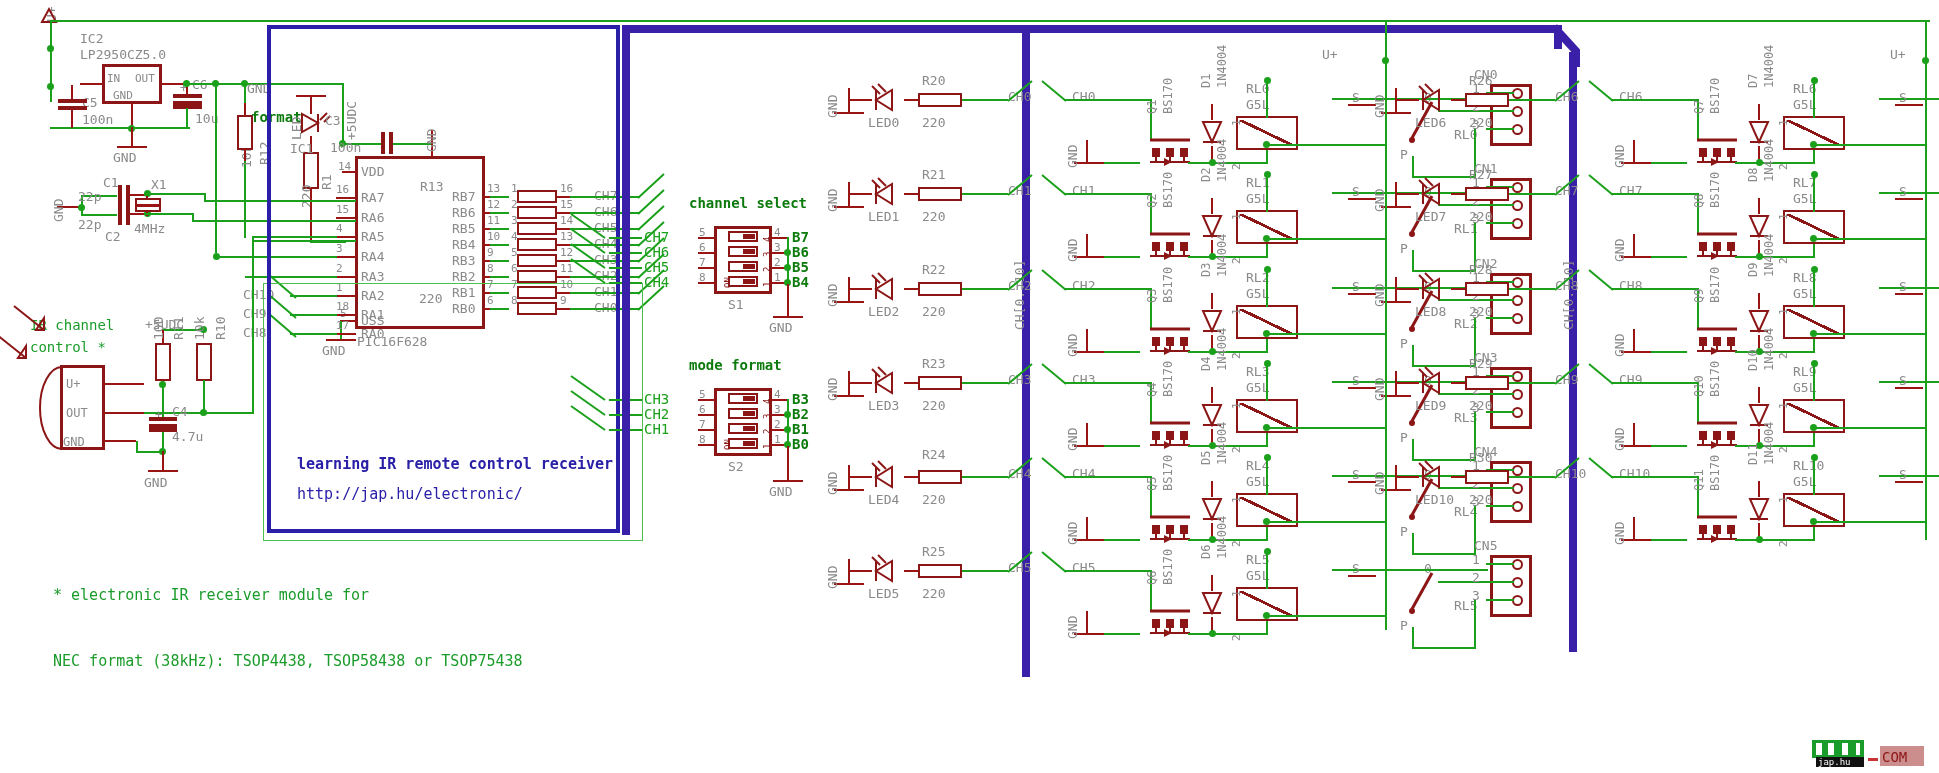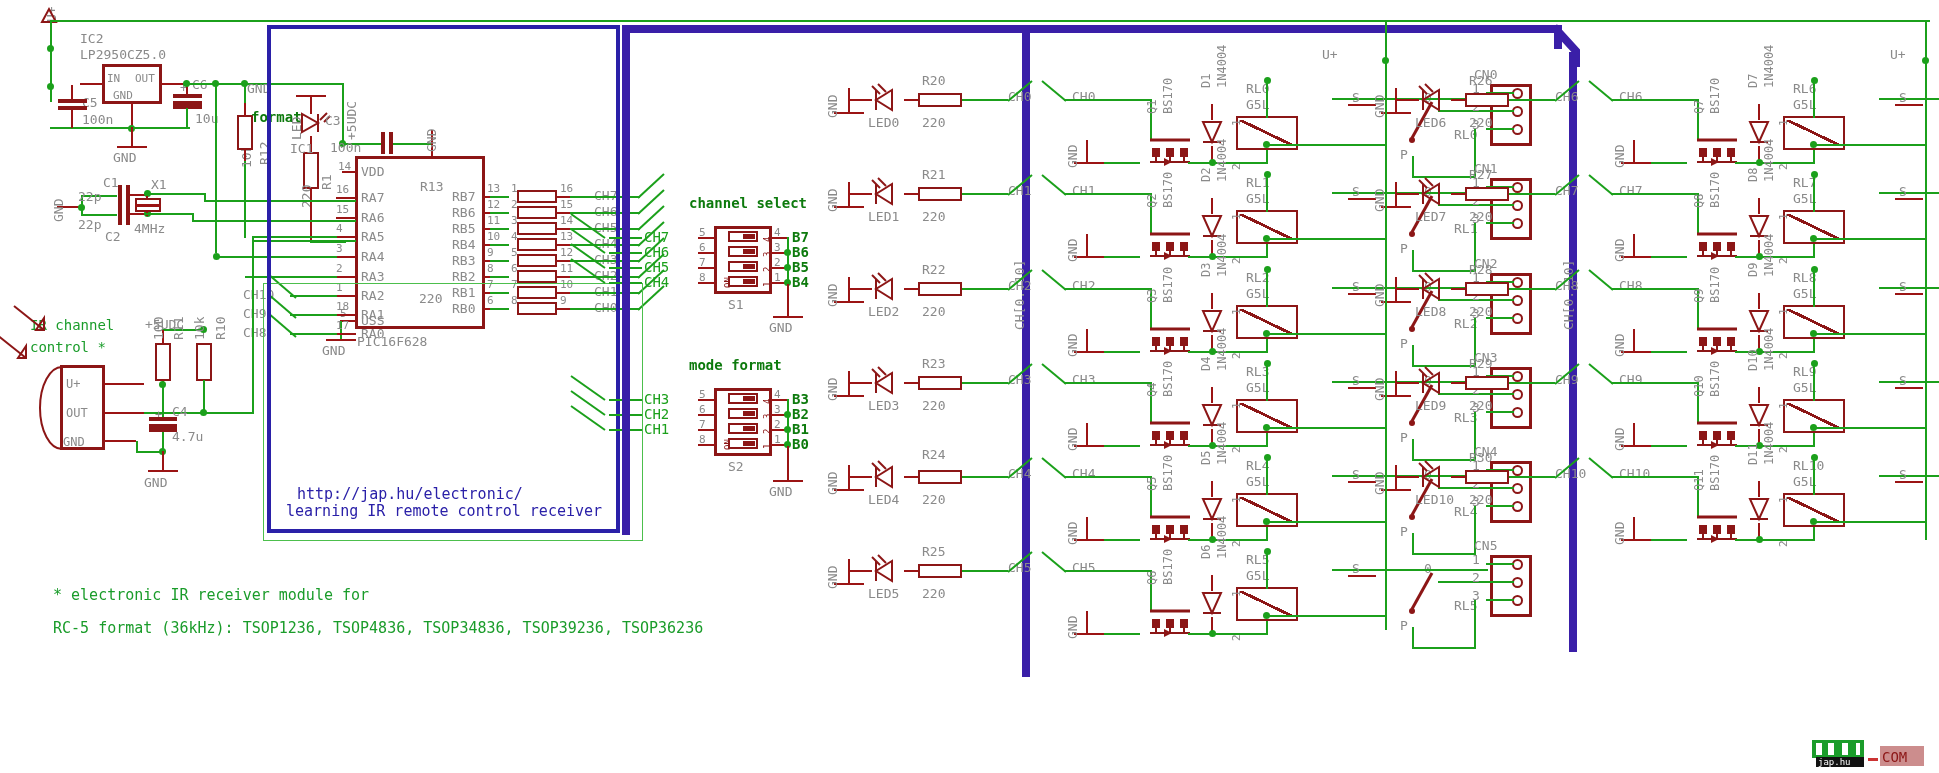--- a/index.html
+++ b/index.html
@@ -371,25 +371,25 @@
   <div class="wirev wire" style="left:162px;top:432px;height:20px;"></div>
   <div class="junc" style="left:159px;top:448px;"></div>
   <div class="wireh wire" style="left:136px;top:451px;width:28px;"></div>
   <div class="wirev wire" style="left:136px;top:441px;height:11px;"></div>
   <div class="rwire" style="left:162px;top:451px;width:2px;height:20px;"></div>
   <div class="rwire" style="left:148px;top:470px;width:30px;height:2px;"></div>
   <div class="lbl" style="left:144px;top:476px;">GND</div>
 
   <div class="greenframe" style="left:263px;top:283px;width:380px;height:258px;"></div>
   <div class="blueframe" style="left:267px;top:25px;width:353px;height:508px;"></div>
-  <div class="lblblue" style="left:286px;top:457px;font-weight:normal;margin-top:47px;">learning IR remote control receiver</div>
+  <div class="lblblue" style="left:297px;top:457px;font-weight:bold;">learning IR remote control receiver</div>
   <div class="lblblue" style="left:297px;top:487px;">http://jap.hu/electronic/</div>
 
   <div class="note" style="left:53px;top:588px;">* electronic IR receiver module for</div>
-  <div class="note" style="left:53px;top:621px;">RC-5 format (36kHz): TSOP1236, TSOP4836, TSOP34836, TSOP39236, TSOP36236</div>
+  <div class="note" style="left:53px;top:654px;">NEC format (38kHz): TSOP4438, TSOP58438 or TSOP75438</div>
 
   <div id="switches">
       <div class="lblgb" style="left:689px;top:196px;">channel select</div>
       <div class="dip" style="left:714px;top:226px;width:58px;height:68px;"></div>
       <div class="lbl" style="left:728px;top:298px;">S1</div>
       <div class="lbl rot" style="left:722px;top:288px;font-size:9px;color:#8c1616;">ON</div>
       <div class="lbl" style="left:699px;top:226px;font-size:11px;">5</div>
       <div class="lbl" style="left:774px;top:226px;font-size:11px;">4</div>
       <div class="rwire" style="left:698px;top:237px;width:17px;height:2px;"></div>
       <div class="rwire" style="left:771px;top:237px;width:16px;height:2px;"></div>

